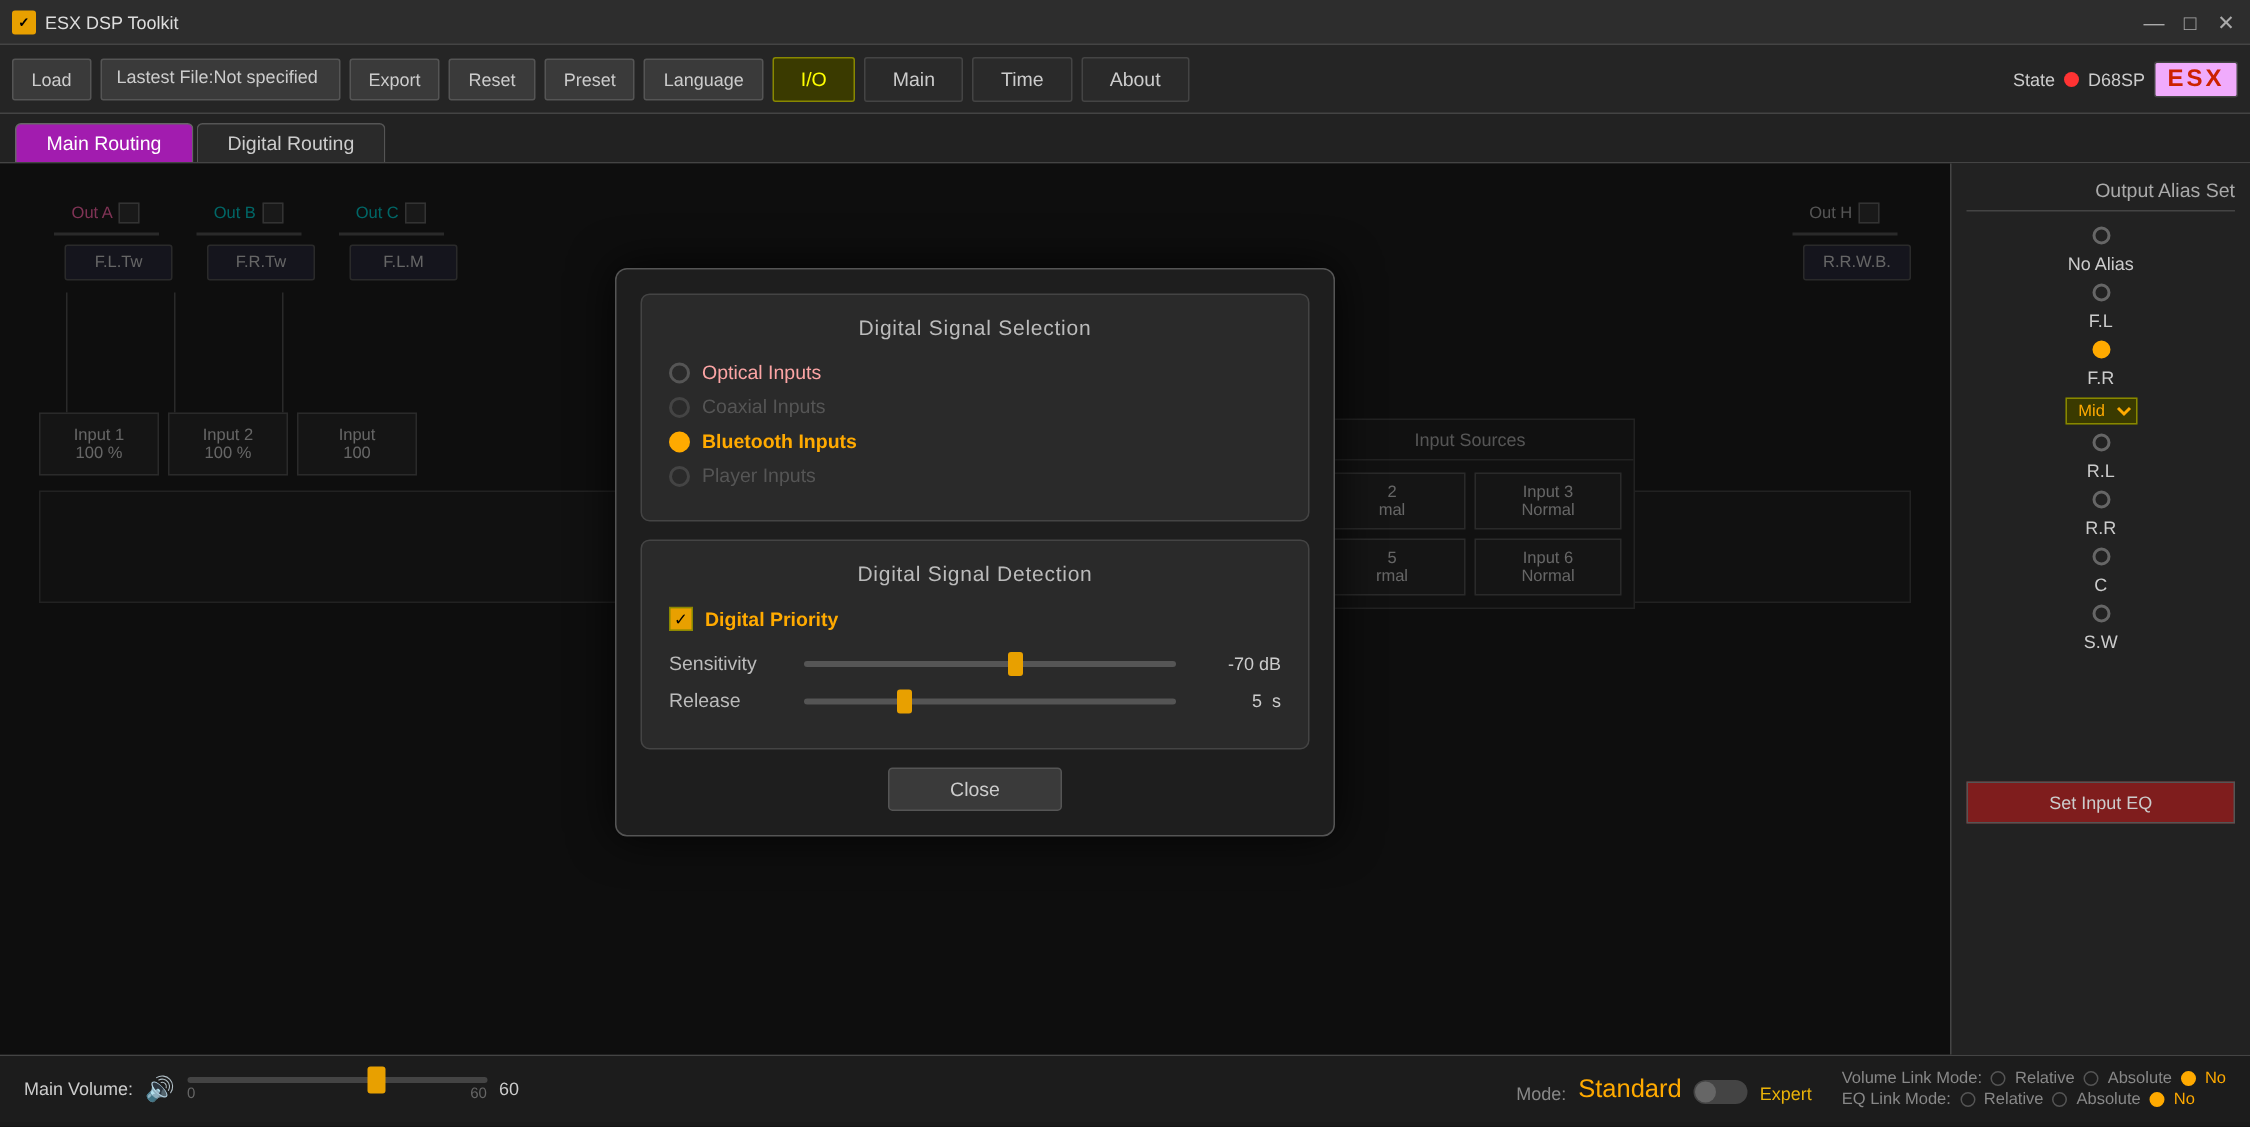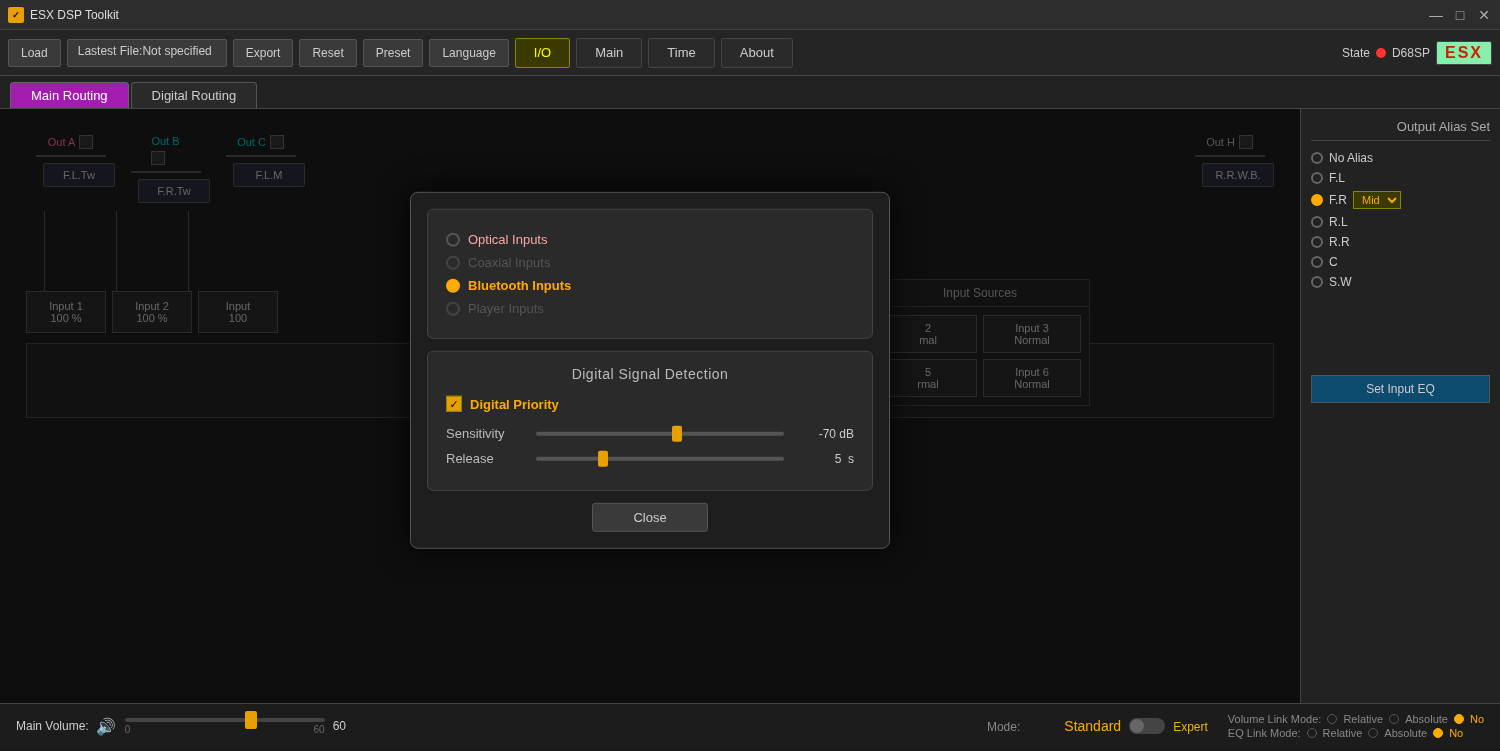--- a/index.html
+++ b/index.html
@@ -113,21 +113,21 @@
       gap: 6px;
       color: #ccc;
     }
     .state-dot {
       width: 10px;
       height: 10px;
       border-radius: 50%;
       background: #ff3333;
     }
     .logo-area {
-      background: #86efac;
+      background: #f0abfc;
       border: 1px solid #444;
       padding: 2px 8px;
       color: #cc2200;
       font-size: 16px;
       font-weight: bold;
       letter-spacing: 2px;
       border-radius: 2px;
     }
 
     
@@ -266,20 +266,21 @@
       font-size: 13px;
       margin-bottom: 10px;
       border-bottom: 1px solid #444;
       padding-bottom: 6px;
     }
     .alias-item {
       display: flex;
       align-items: center;
       gap: 6px;
       margin: 6px 0;
+      flex-direction: column;
     }
     .alias-radio {
       width: 12px;
       height: 12px;
       border-radius: 50%;
       border: 2px solid #555;
       background: transparent;
     }
     .alias-radio.active {
       border-color: #ffaa00;
@@ -288,21 +289,21 @@
     .alias-radio.gray { border-color: #666; }
     .alias-label { color: #ccc; font-size: 12px; }
     .alias-dropdown {
       background: #3a3a00;
       border: 1px solid #888800;
       color: #ffaa00;
       padding: 1px 4px;
       font-size: 11px;
     }
     .set-input-eq-btn {
-      background: #0c4a6e;
+      background: #7f1d1d;
       border: 1px solid #555;
       color: #ccc;
       padding: 6px 16px;
       cursor: pointer;
       font-size: 12px;
       width: 100%;
       margin-top: 10px;
     }
 
     
@@ -341,21 +342,21 @@
       left: 60%;
     }
     .volume-val { color: #ccc; font-size: 12px; }
     .mode-area {
       display: flex;
       align-items: flex-end;
       gap: 8px;
       margin-left: auto;
     }
     .mode-label { color: #eab308; font-size: 12px; }
-    .mode-active { color: #ffaa00; font-size: 14px; margin-left: 36px; }
+    .mode-active { color: #ffaa00; font-size: 17px; }
     .toggle-track {
       width: 36px;
       height: 16px;
       background: #444;
       border-radius: 8px;
       position: relative;
     }
     .toggle-thumb {
       width: 14px;
       height: 14px;
@@ -603,21 +604,21 @@
       <div class="out-channel">
         <div style="display:flex;align-items:center;gap:4px;">
           <span class="out-label pink">Out  A</span>
           <div class="out-checkbox"></div>
         </div>
         <div style="height:2px;background:#555;width:70px;margin:2px auto;"></div>
         <button class="out-btn">F.L.Tw</button>
       </div>
 
       <div class="out-channel">
-        <div style="display:flex;align-items:flex-start;gap:4px;flex-direction:column;">
+        <div style="display:flex;align-items:center;gap:4px;">
           <span class="out-label cyan">Out  B</span>
           <div class="out-checkbox"></div>
         </div>
         <div style="height:2px;background:#555;width:70px;margin:2px auto;"></div>
         <button class="out-btn">F.R.Tw</button>
       </div>
 
       <div class="out-channel">
         <div style="display:flex;align-items:center;gap:4px;">
           <span class="out-label cyan">Out  C</span>
@@ -695,20 +696,21 @@
           <div>Normal</div>
         </div>
       </div>
     </div>
 
     <div class="overlay-backdrop"></div>
 
     <div class="modal">
 
       <div class="modal-section">
+        <div class="modal-section-title">Digital Signal Selection</div>
 
         <div class="radio-option">
           <div class="radio-circle"></div>
           <span class="radio-text">Optical Inputs</span>
         </div>
         <div class="radio-option">
           <div class="radio-circle disabled"></div>
           <span class="radio-text disabled">Coaxial Inputs</span>
         </div>
         <div class="radio-option">

